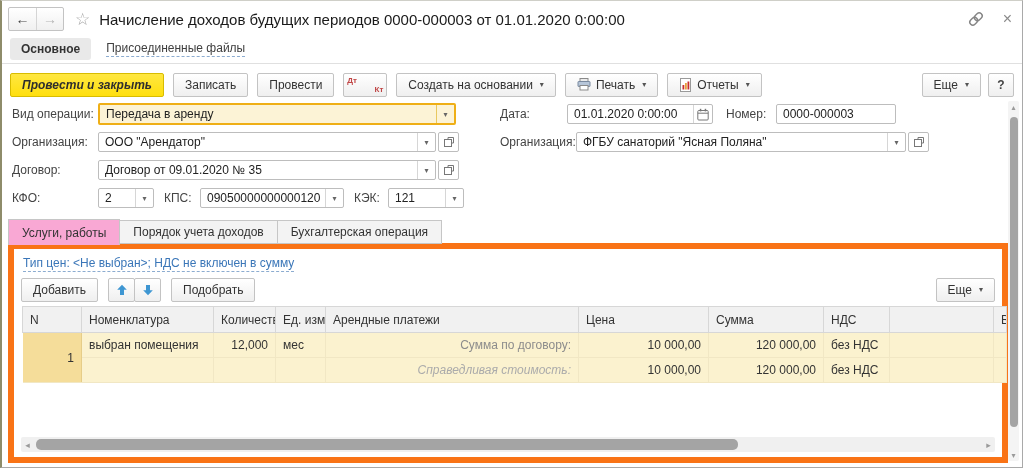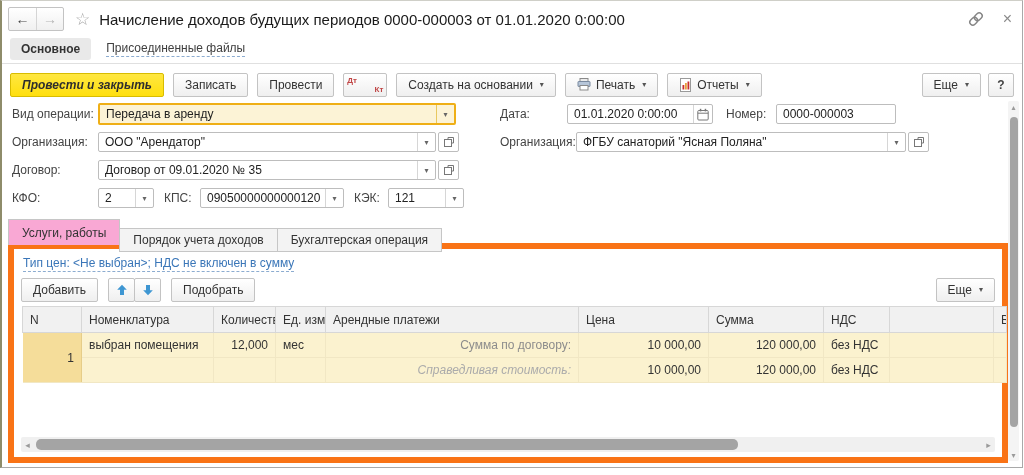--- a/index.html
+++ b/index.html
@@ -42,21 +42,21 @@
   .fval { flex:1; padding:0 6px; line-height:18px; white-space:nowrap; overflow:hidden; color:#222; }
   .ddbtn { width:18px; border-left:1px solid #d6d6d6; display:flex; align-items:center; justify-content:center; font-size:8px; color:#666; cursor:pointer; background:transparent; }
   .fld-focus { border:2px solid #efaf16; background:#fcf3d6; height:22px; margin-top:-1px; }
   .fld-focus .fval { line-height:18px; background:#fcf3d6; }
   .fld-focus .ddbtn { border-left:1px solid #e8c860; }
   .openbtn { position:absolute; width:21px; height:20px; border:1px solid #bdbdbd; border-radius:2px; background:#fff; display:flex; align-items:center; justify-content:center; cursor:pointer; padding:0; }
   .calbtn { width:19px; border-left:1px solid #d6d6d6; display:flex; align-items:center; justify-content:center; cursor:pointer; background:transparent; }
 
   
   .tabstrip { position:absolute; left:6px; top:218px; height:25px; display:flex; z-index:3; }
-  .tab { height:24px; margin-top:9px; padding:0 13px; display:flex; align-items:center; background:#f3f3f3; border:1px solid #c6c6c6; margin-left:-1px; cursor:pointer; color:#333; }
+  .tab { height:24px; margin-top:1px; padding:0 13px; display:flex; align-items:center; background:#f3f3f3; border:1px solid #c6c6c6; margin-left:-1px; cursor:pointer; color:#333; }
   .tab-active { height:26px; margin-top:0; background:#f9a8d4; border-bottom:none; margin-left:0; z-index:4; }
 
   
   .panel { position:absolute; left:6px; top:242px; width:1000px; height:220px; border:6px solid #f97316; background:#fff; z-index:2; }
   .pricelink { position:absolute; left:9px; top:7px; color:#3a76b8; border-bottom:1px dashed #8cacd0; padding-bottom:1px; cursor:pointer; white-space:nowrap; }
   .gridbar { position:absolute; left:7px; top:28px; right:7px; height:25px; display:flex; align-items:center; gap:10px; }
   .udgroup { display:flex; }
   .udbtn { width:27px; height:24px; background:linear-gradient(#ffffff,#efefef); border:1px solid #c3c3c3; border-radius:2px; display:flex; align-items:center; justify-content:center; cursor:pointer; padding:0; }
   .udbtn + .udbtn { margin-left:-1px; }
   .gspacer { flex:1; }

